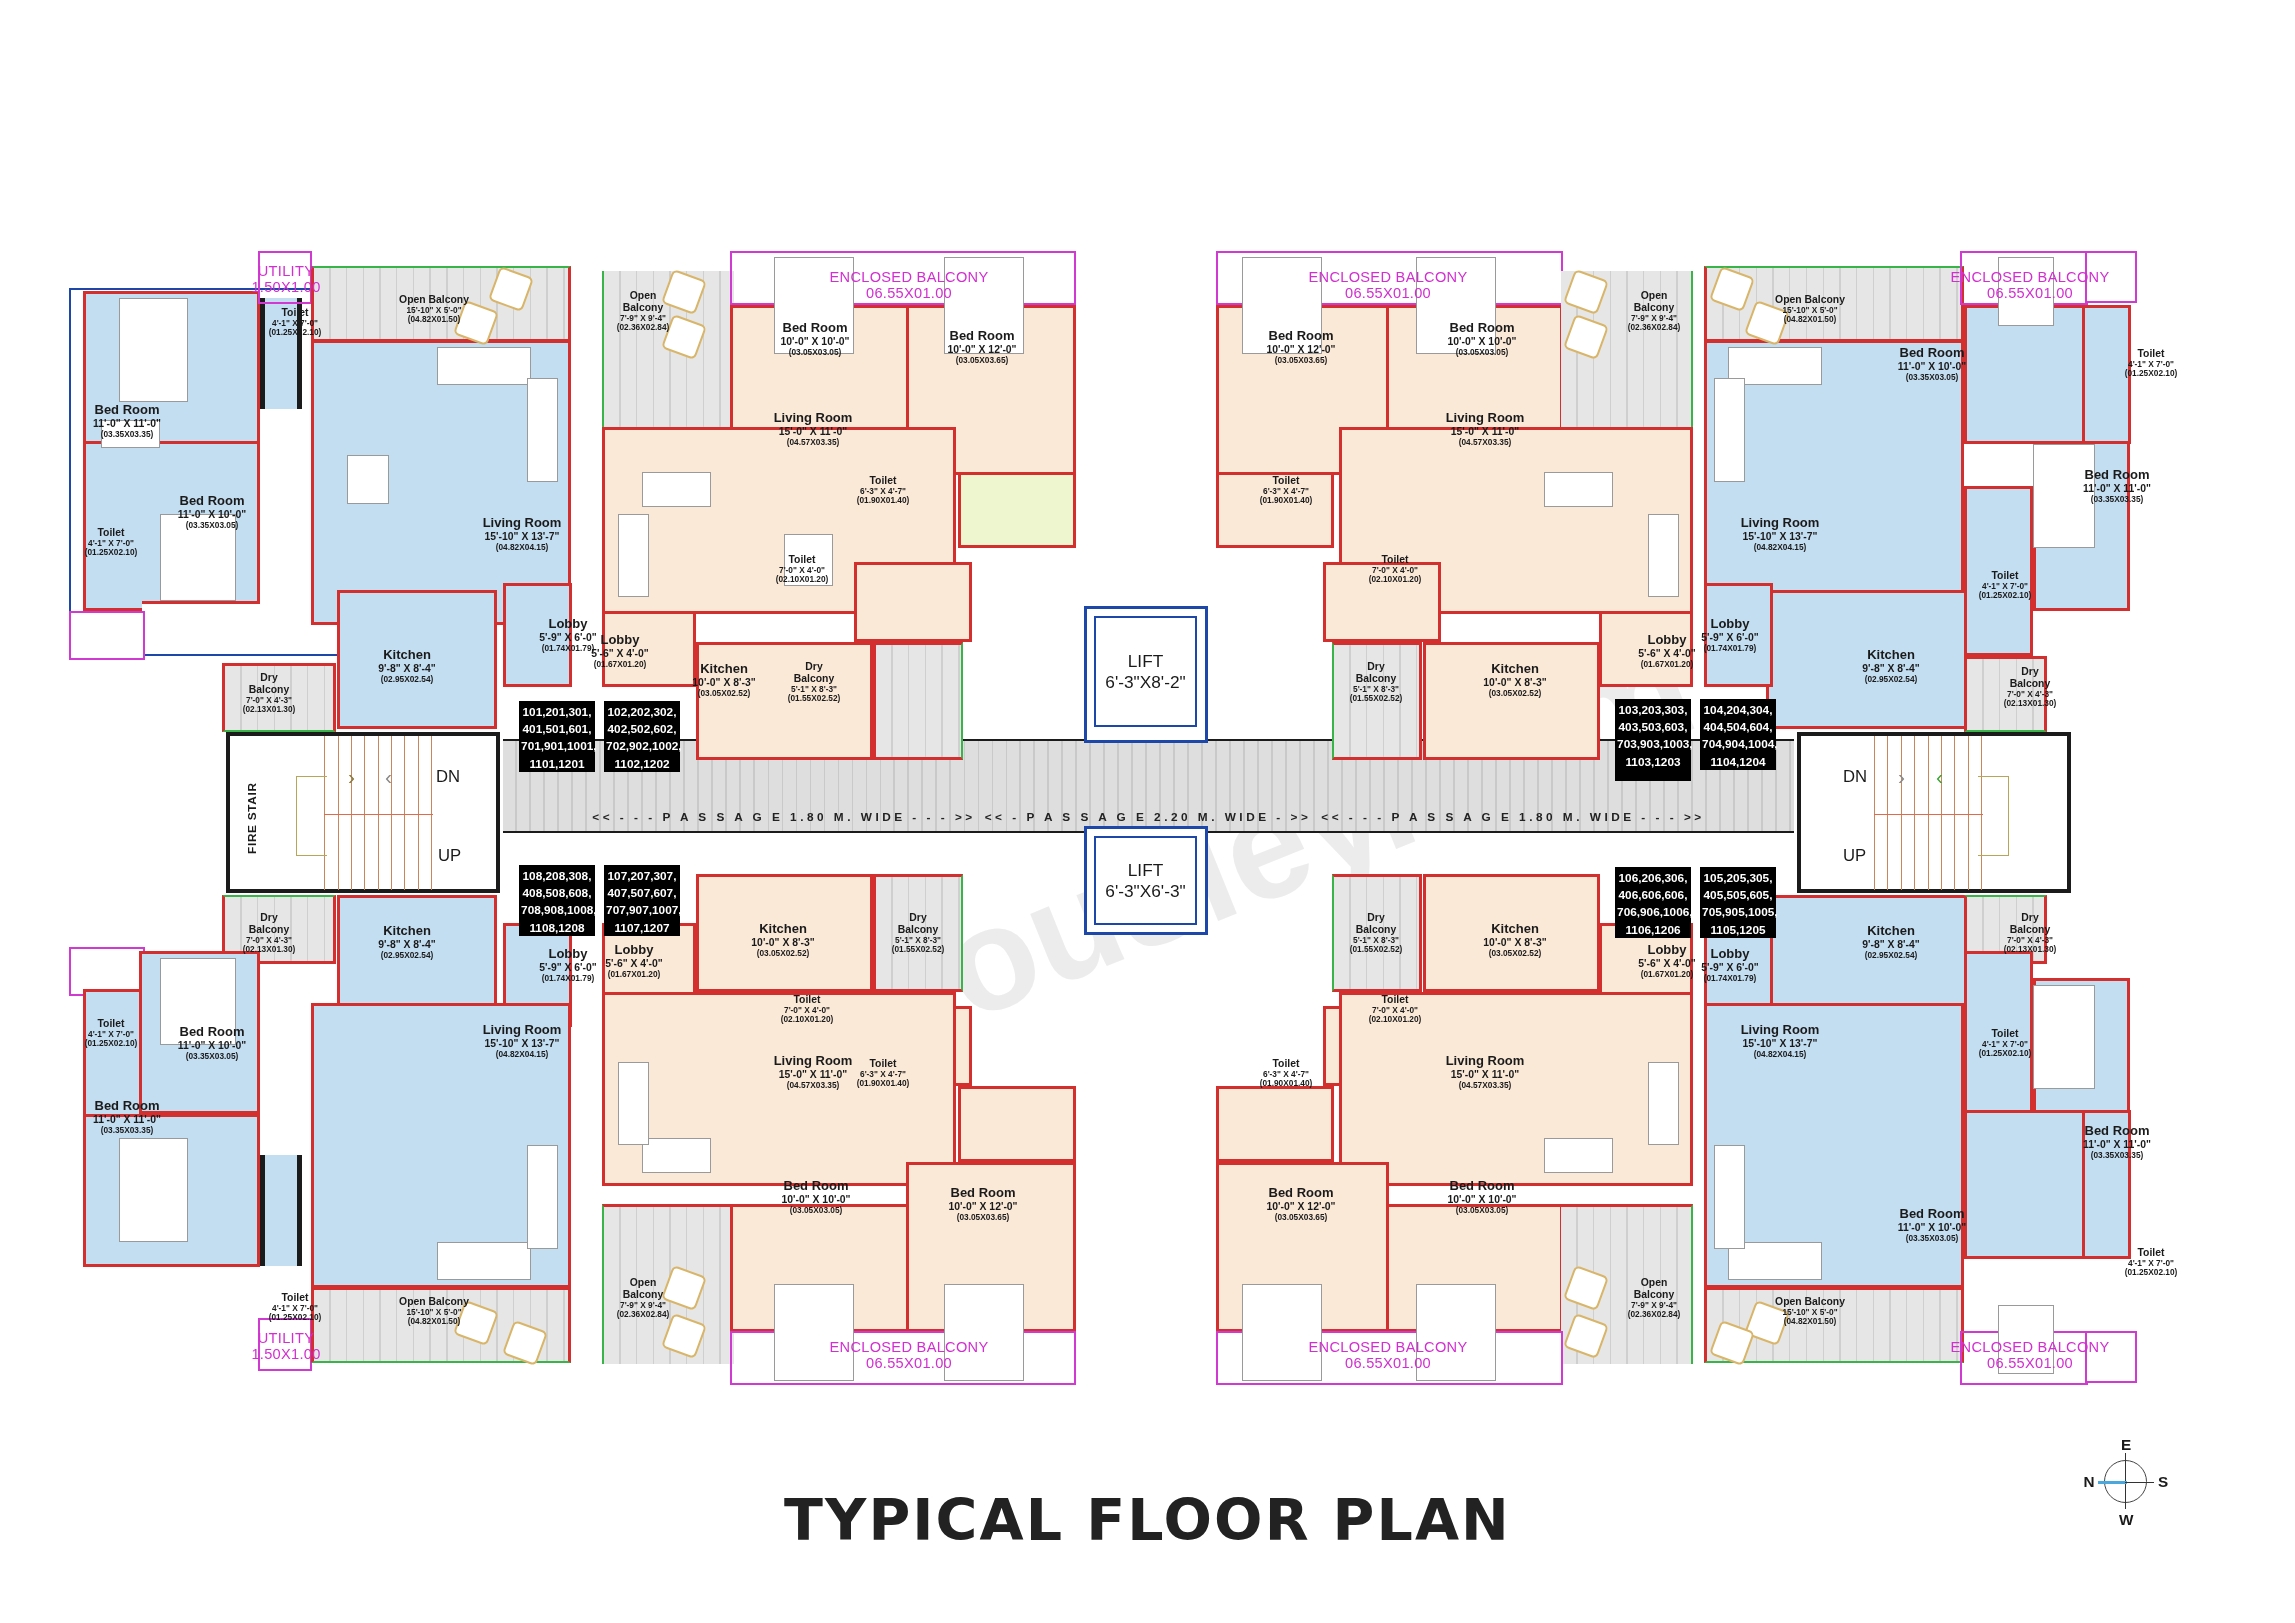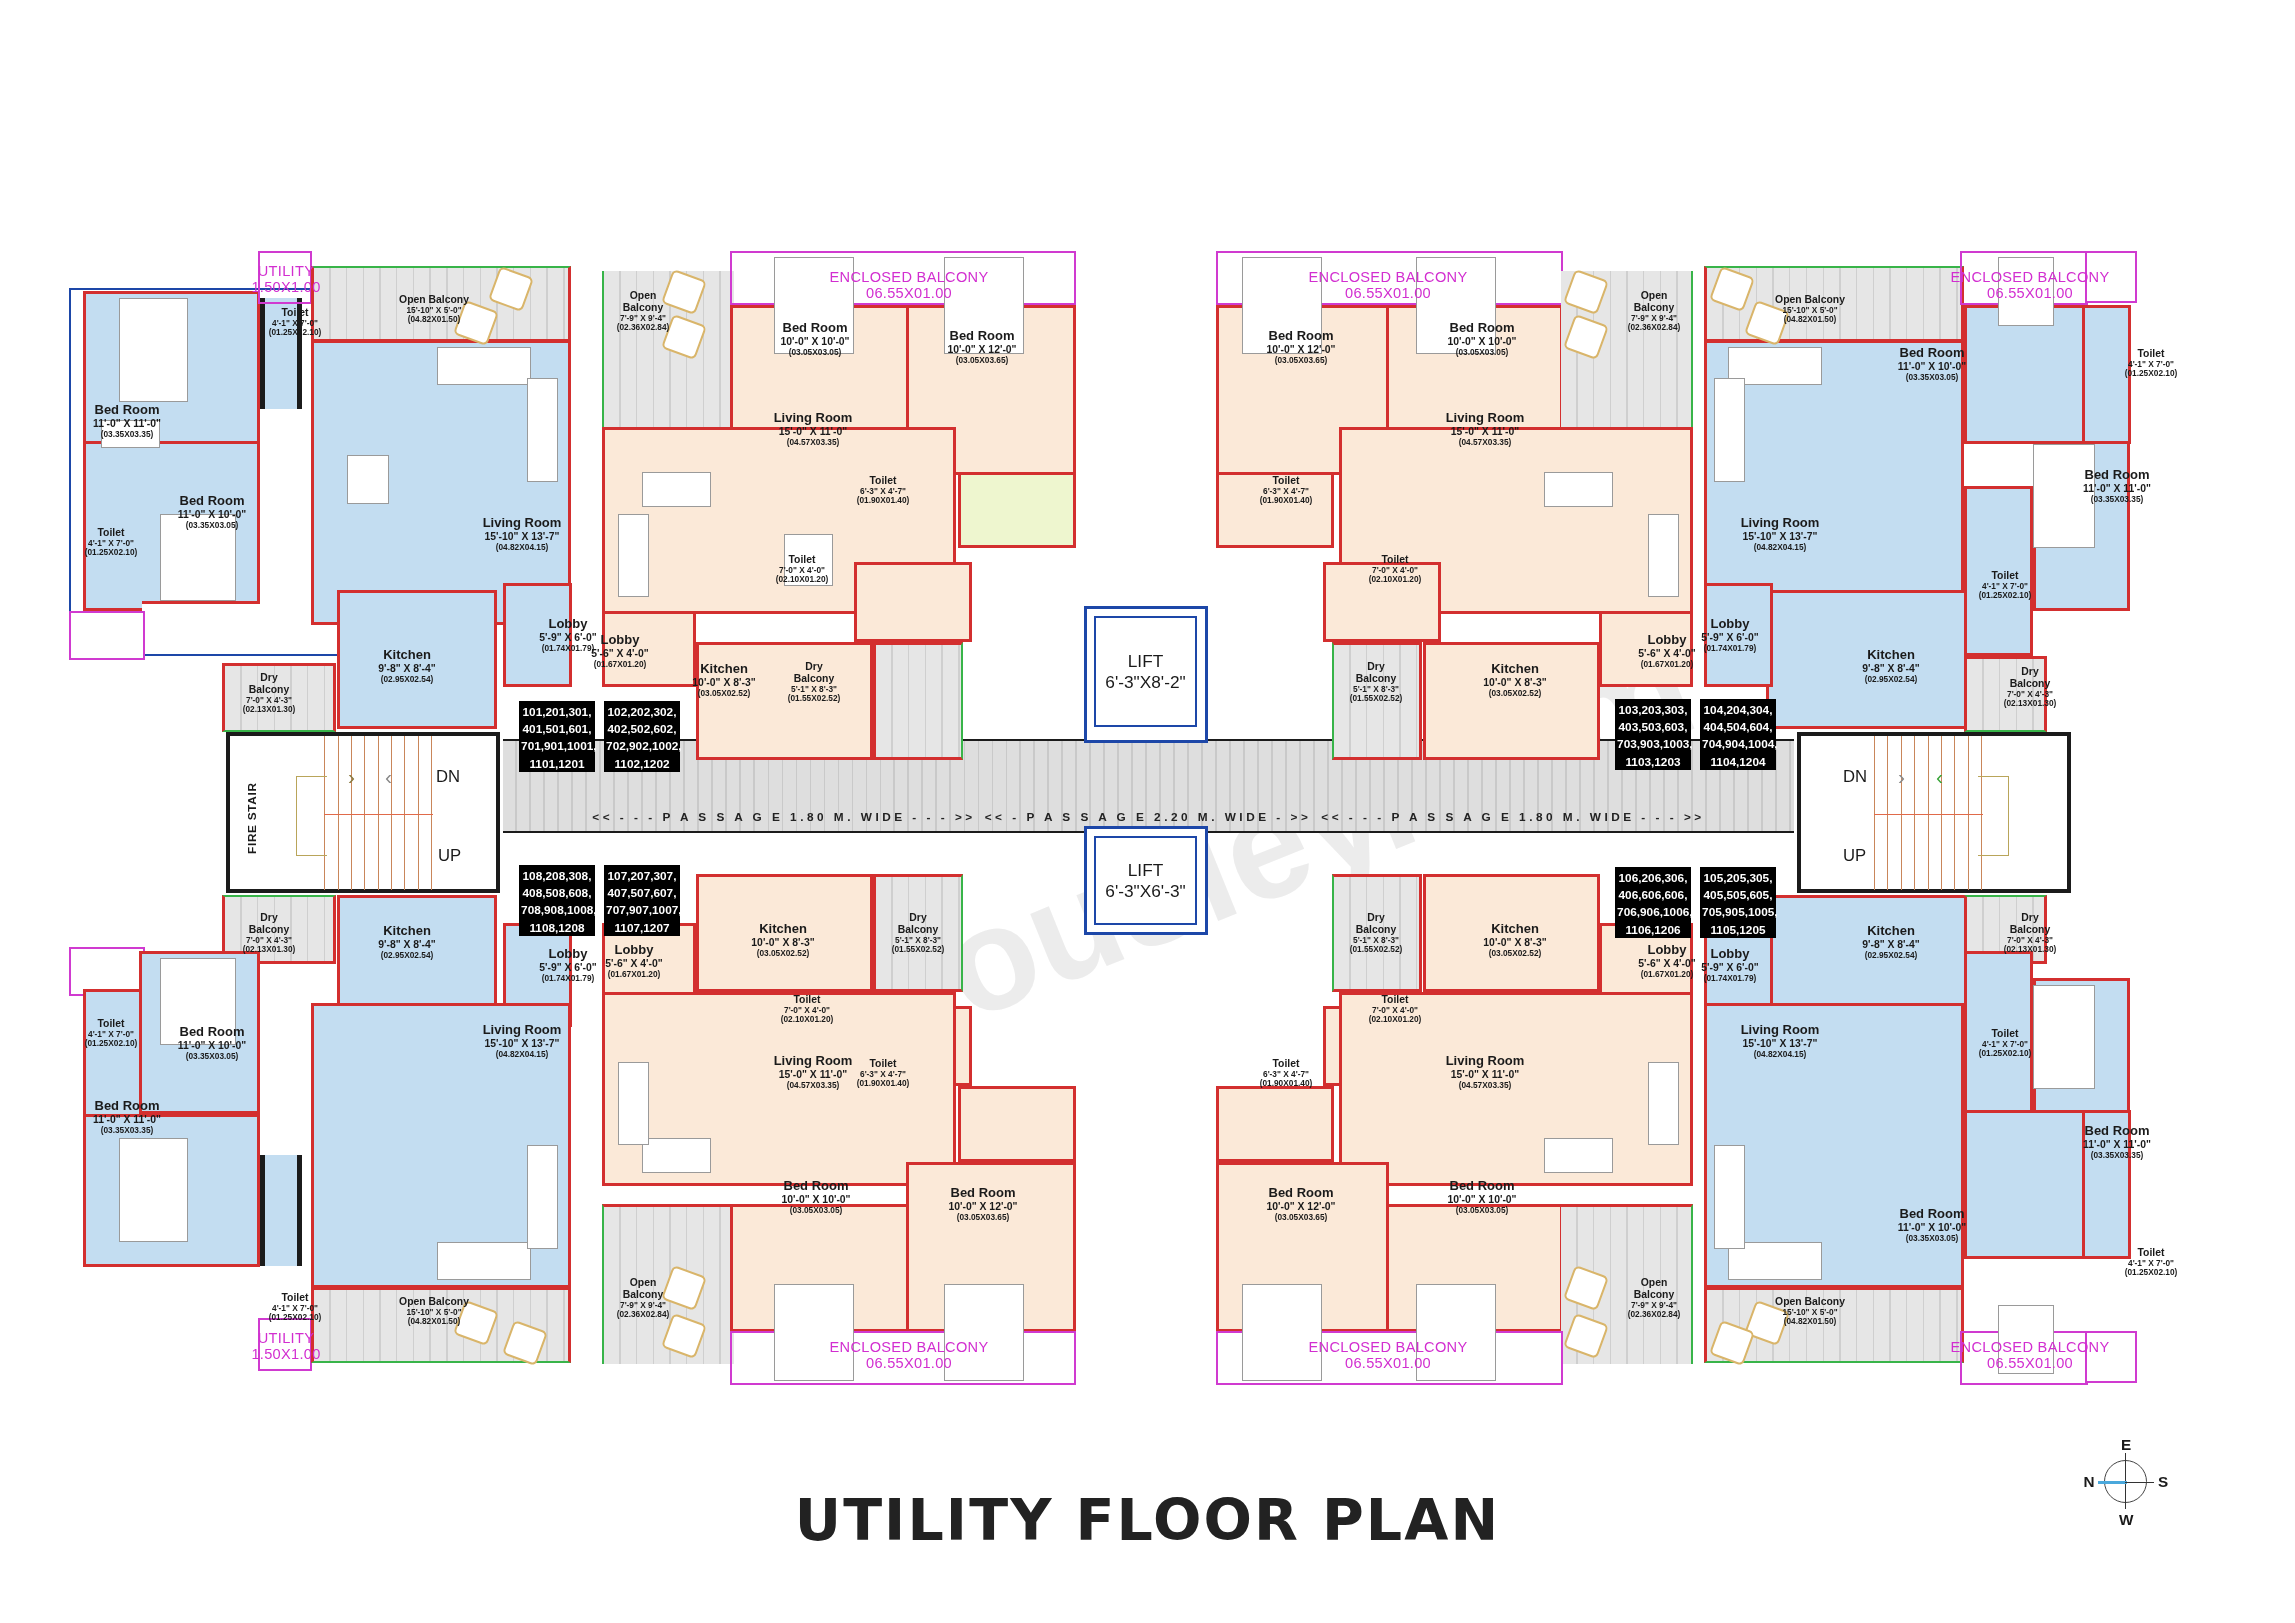--- a/index.html
+++ b/index.html
@@ -652,38 +652,38 @@
 702,902,1002,
 1102,1202</div>
 <div class="unitbox" style="left:519px; top:865px; width:76px; height:71px;">108,208,308,
 408,508,608,
 708,908,1008,
 1108,1208</div>
 <div class="unitbox" style="left:604px; top:865px; width:76px; height:71px;">107,207,307,
 407,507,607,
 707,907,1007,
 1107,1207</div>
-<div class="unitbox" style="left:1615px; top:699px; width:76px; height:71px;">103,203,303,
+<div class="unitbox" style="left:1615px; top:699px; width:76px; height:82px;">103,203,303,
 403,503,603,
 703,903,1003,
 1103,1203</div>
 <div class="unitbox" style="left:1700px; top:699px; width:76px; height:71px;">104,204,304,
 404,504,604,
 704,904,1004,
 1104,1204</div>
 <div class="unitbox" style="left:1615px; top:867px; width:76px; height:71px;">106,206,306,
 406,606,606,
 706,906,1006,
 1106,1206</div>
 <div class="unitbox" style="left:1700px; top:867px; width:76px; height:71px;">105,205,305,
 405,505,605,
 705,905,1005,
 1105,1205</div>
 
-<div class="title">UTILITY FLOOR PLAN</div>
+<div class="title">TYPICAL FLOOR PLAN</div>
 
 <div class="abs" style="left:2085px; top:1436px; width:83px; height:83px;">
   <div class="abs" style="left:19.4px; top:24px; width:43px; height:43px; border:1.4px solid #444; border-radius:50%;"></div>
   <div class="abs" style="left:40px; top:17.3px; width:1.4px; height:56px; background:#333;"></div>
   <div class="abs" style="left:12.5px; top:45px; width:29px; height:2.8px; background:#4aa8dc;"></div>
   <div class="abs" style="left:40px; top:46px; width:29px; height:1.4px; background:#333;"></div>
   <div class="abs" style="left:36px; top:0px; font-size:15.3px; font-weight:bold;">E</div>
   <div class="abs" style="left:-1.4px; top:37px; font-size:15.3px; font-weight:bold;">N</div>
   <div class="abs" style="left:73px; top:37px; font-size:15.3px; font-weight:bold;">S</div>
   <div class="abs" style="left:34px; top:75px; font-size:15.3px; font-weight:bold;">W</div>

